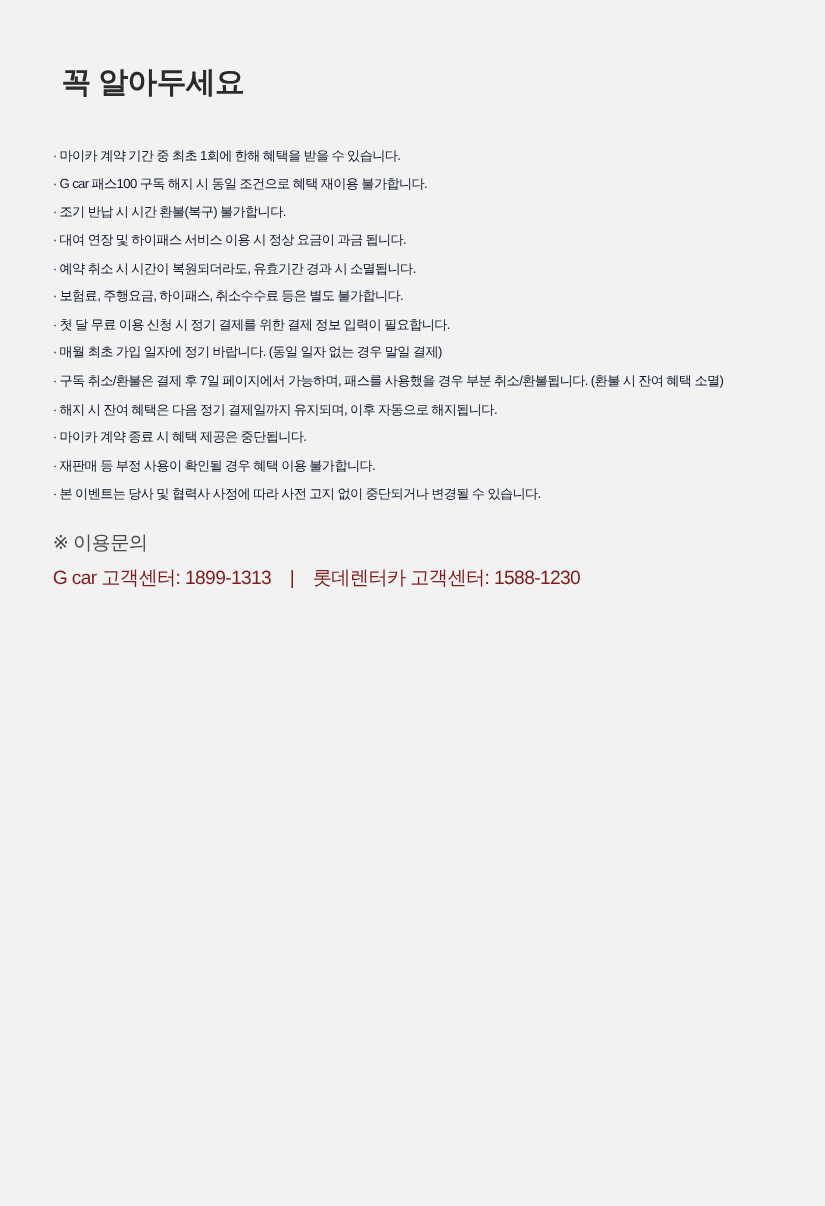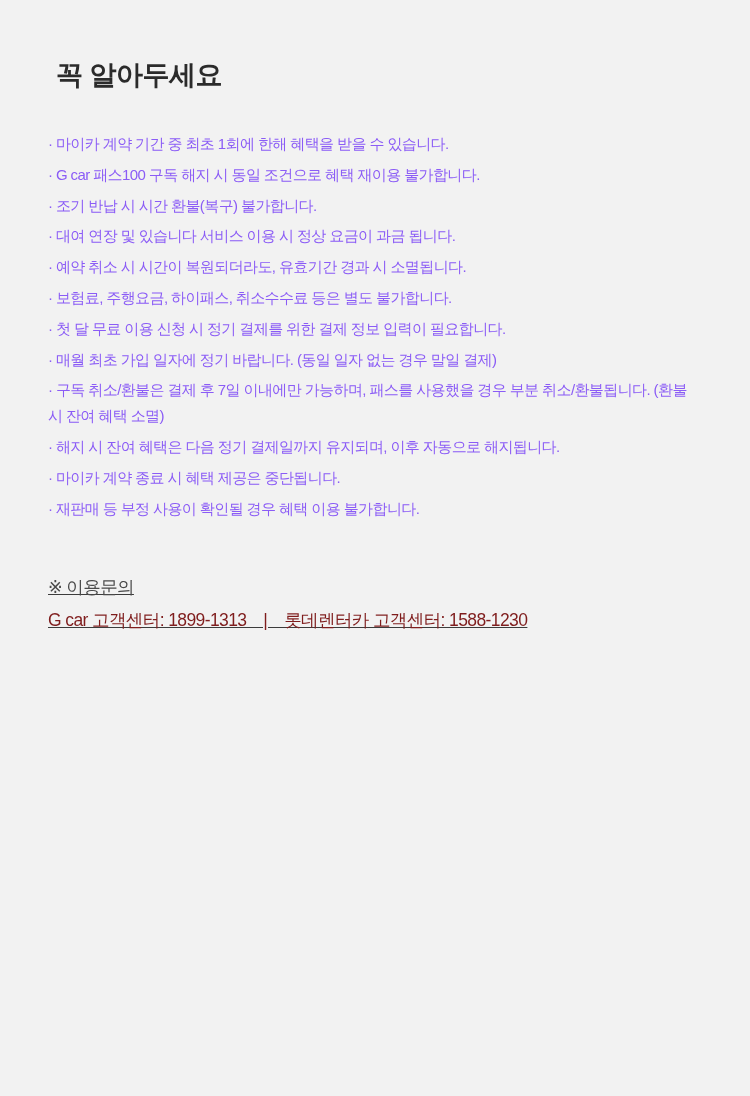--- a/index.html
+++ b/index.html
@@ -28,34 +28,33 @@
     letter-spacing: -0.5px;
     margin: 0 0 38px 8px;
     line-height: 1.3;
   }
   .notice-list {
     margin: 0;
     padding: 0;
     list-style: none;
   }
   .notice-list li {
-    font-size: 15px;
+    font-size: 12px;
     line-height: 1.72;
-    color: #8b5cf6;
+    color: #0f172a;
     letter-spacing: -0.6px;
     margin-bottom: 5px;
     text-indent: 0;
     word-break: keep-all;
   }
   .notice-list li.sub {
     margin-top: -4px;
   }
   .contact-block {
-    margin-top: 51px;
-    text-decoration: underline;
+    margin-top: 19px;
   }
   .contact-title {
     font-size: 17.5px;
     line-height: 1.72;
     color: #4a4a4a;
     letter-spacing: -0.6px;
     margin-bottom: 2px;
   }
   .contact-line {
     font-size: 17.5px;
@@ -67,27 +66,28 @@
 </style>
 </head>
 <body>
 
 <div class="page">
   <h1 class="title">꼭 알아두세요</h1>
   <ul class="notice-list">
     <li>· 마이카 계약 기간 중 최초 1회에 한해 혜택을 받을 수 있습니다.</li>
     <li>· G car  패스100 구독 해지 시 동일 조건으로 혜택 재이용 불가합니다.</li>
     <li>· 조기 반납 시 시간 환불(복구) 불가합니다.</li>
-    <li>· 대여 연장 및 있습니다 서비스 이용 시 정상 요금이 과금 됩니다.</li>
+    <li>· 대여 연장 및 하이패스 서비스 이용 시 정상 요금이 과금 됩니다.</li>
     <li>· 예약 취소 시 시간이 복원되더라도, 유효기간 경과 시 소멸됩니다.</li>
     <li>· 보험료, 주행요금, 하이패스, 취소수수료 등은 별도 불가합니다.</li>
     <li>· 첫 달 무료 이용 신청 시 정기 결제를 위한 결제 정보 입력이 필요합니다.</li>
     <li>· 매월 최초 가입 일자에 정기 바랍니다. (동일 일자 없는 경우 말일 결제)</li>
-    <li>· 구독 취소/환불은 결제 후 7일 이내에만 가능하며, 패스를 사용했을 경우 부분 취소/환불됩니다. (환불 시 잔여 혜택 소멸)</li>
+    <li>· 구독 취소/환불은 결제 후 7일 페이지에서 가능하며, 패스를 사용했을 경우 부분 취소/환불됩니다. (환불 시 잔여 혜택 소멸)</li>
     <li>· 해지 시 잔여 혜택은 다음 정기 결제일까지 유지되며, 이후 자동으로 해지됩니다.</li>
     <li>· 마이카 계약 종료 시 혜택 제공은 중단됩니다.</li>
     <li>· 재판매 등 부정 사용이 확인될 경우 혜택 이용 불가합니다.</li>
+    <li>· 본 이벤트는 당사 및 협력사 사정에 따라 사전 고지 없이 중단되거나 변경될 수 있습니다.</li>
   </ul>
   <div class="contact-block">
     <div class="contact-title">※ 이용문의</div>
     <div class="contact-line">G car 고객센터: 1899-1313　|　롯데렌터카 고객센터: 1588-1230</div>
   </div>
 </div>
 
 </body></html>

